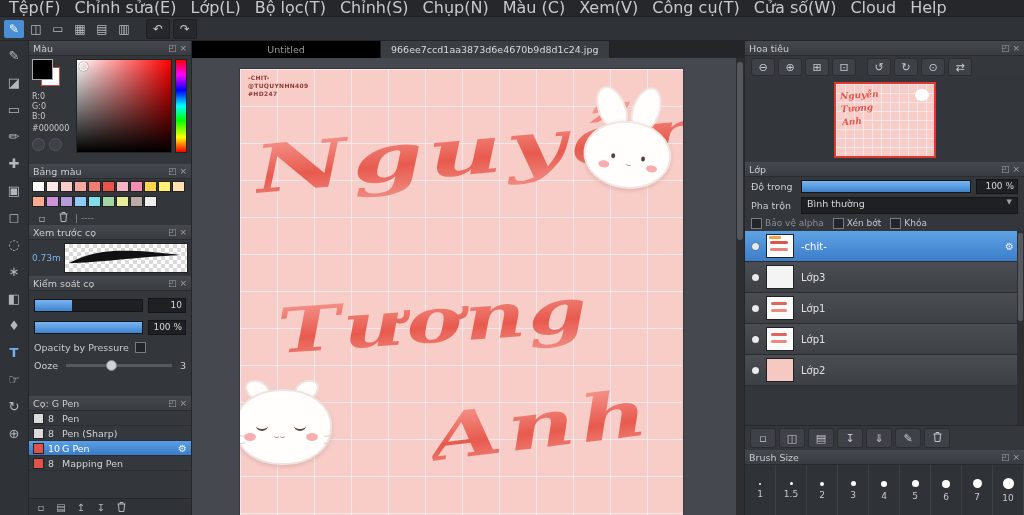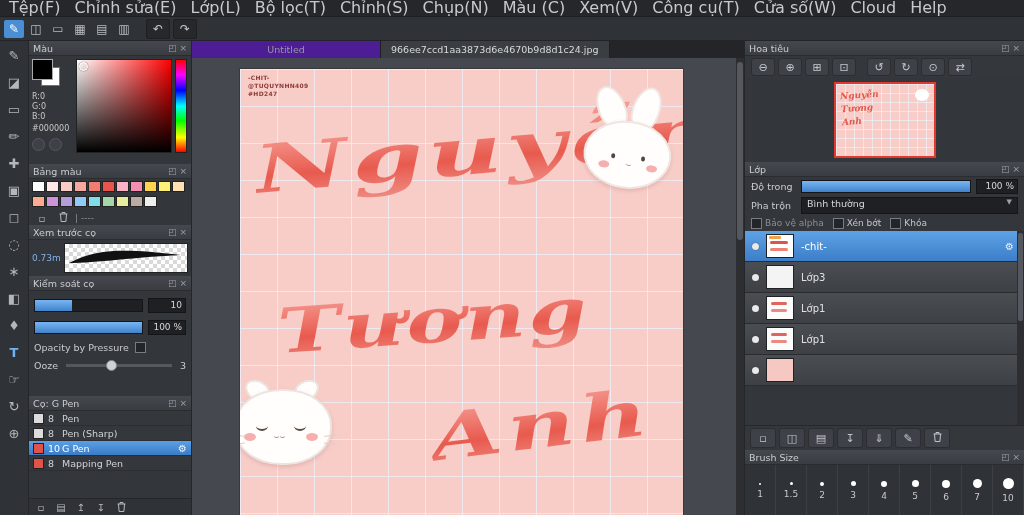--- a/index.html
+++ b/index.html
@@ -73,21 +73,21 @@
   .chip{width:9px;height:9px;border:1px solid #222;margin-right:4px;flex:none}
   .bsize{width:14px;flex:none}
   .bname{flex:1}
   .gear{font-size:10px;color:#eaf2fb}
   .panel-footer{height:17px;border-top:1px solid #25272b;background:#2f3237;display:flex;align-items:center;padding:0 3px;flex:none}
   .pf-btn{width:18px;height:14px;display:flex;align-items:center;justify-content:center;color:#b7babd;font-size:10px;margin-right:2px}
 
   
   .canvas-col{flex:1;display:flex;flex-direction:column;min-width:0}
   .tabbar{height:17px;background:#232528;display:flex;flex:none}
-  .tab{height:17px;line-height:17px;padding:0 10px;min-width:168px;text-align:center;font-size:9.5px;color:#96999d;background:#4c1d95;border-right:1px solid #1d1f22;white-space:nowrap}
+  .tab{height:17px;line-height:17px;padding:0 10px;min-width:168px;text-align:center;font-size:9.5px;color:#96999d;background:#000000;border-right:1px solid #1d1f22;white-space:nowrap}
   .tab.active{background:#3a3d42;color:#d8dadd}
   .viewport{flex:1;position:relative;background:#45484e;overflow:hidden}
   .page{position:absolute;left:48px;top:11px;width:443px;height:447px;overflow:hidden;background-color:#f8cdc8;box-shadow:0 0 0 1px rgba(0,0,0,.2);
     background-image:repeating-linear-gradient(to right,rgba(236,242,252,.75) 0 1px,transparent 1px 37px),
                      repeating-linear-gradient(to bottom,rgba(236,242,252,.75) 0 1px,transparent 1px 37px)}
   .annot{position:absolute;left:8px;top:5px;font-size:6px;line-height:8px;color:#8c3b36;font-weight:bold;letter-spacing:.3px}
   .callig{position:absolute;font-family:"DejaVu Serif",serif;font-style:italic;font-weight:bold;white-space:nowrap;
           background:linear-gradient(180deg,#f7a29a 0%,#e85a4e 60%,#f08b82 100%);
           -webkit-background-clip:text;background-clip:text;color:transparent}
   .w1{left:14px;top:62px;font-size:66px;letter-spacing:3px;transform:rotate(-5deg) scaleX(1.55);transform-origin:left center}
@@ -579,20 +579,21 @@
           <span class="lname">Lớp1</span>
         </div>
         <div class="layer-row">
           <span class="eye"></span>
           <span class="lthumb text"></span>
           <span class="lname">Lớp1</span>
         </div>
         <div class="layer-row">
           <span class="eye"></span>
           <span class="lthumb pink"></span>
+          <span class="lname">Lớp2</span>
         </div>
         <div class="layer-scroll">
           <div class="ls-thumb"></div>
         </div>
       </div>
 
     <div class="layer-footer" id="layerfooter">
         <div class="lf-btn">
           <span>▫</span>
         </div>

